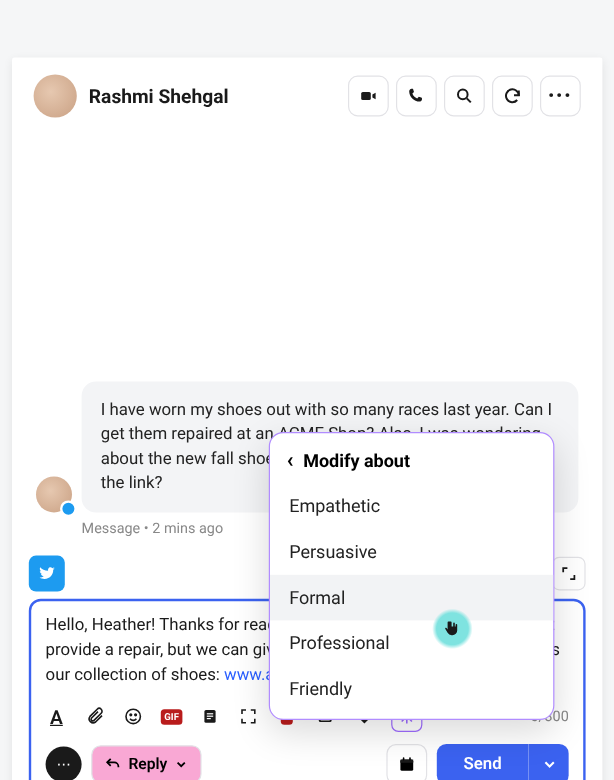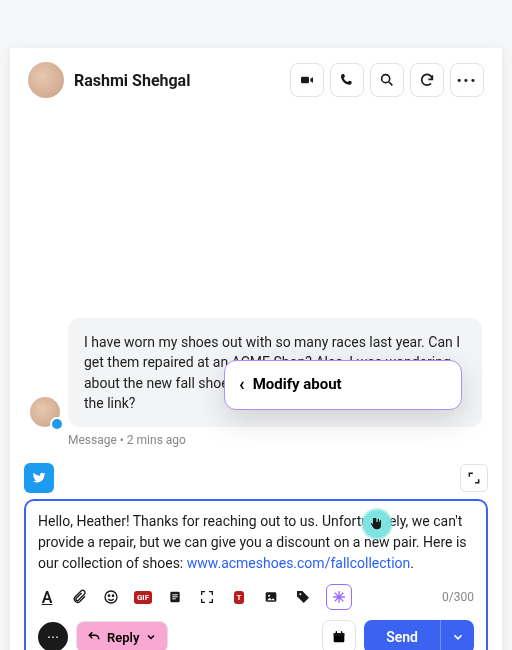--- a/index.html
+++ b/index.html
@@ -204,20 +204,27 @@
         </div>
       </div>
     </div>
   </div>
 
   <div class="popover">
     <div class="pop-header">
       <span class="back">‹</span>
       <span>Modify about</span>
     </div>
+    <div id="pop-items">
+        <div class="pop-item">Empathetic</div>
+        <div class="pop-item">Persuasive</div>
+        <div class="pop-item hover">Formal</div>
+        <div class="pop-item">Professional</div>
+        <div class="pop-item">Friendly</div>
+      </div>
   </div>
 
   <div class="cursor-dot">
     <svg viewBox="0 0 24 24" fill="#1a1a1a">
         <path d="M10 3a1 1 0 011 1v5h2V5a1 1 0 112 0v4h1V7a1 1 0 112 0v7a6 6 0 01-6 6h-1a6 6 0 01-5-3l-3-5a1 1 0 011.7-1l1.3 2V4a1 1 0 011-1z"></path>
       </svg>
   </div>
 
 </div>
 

